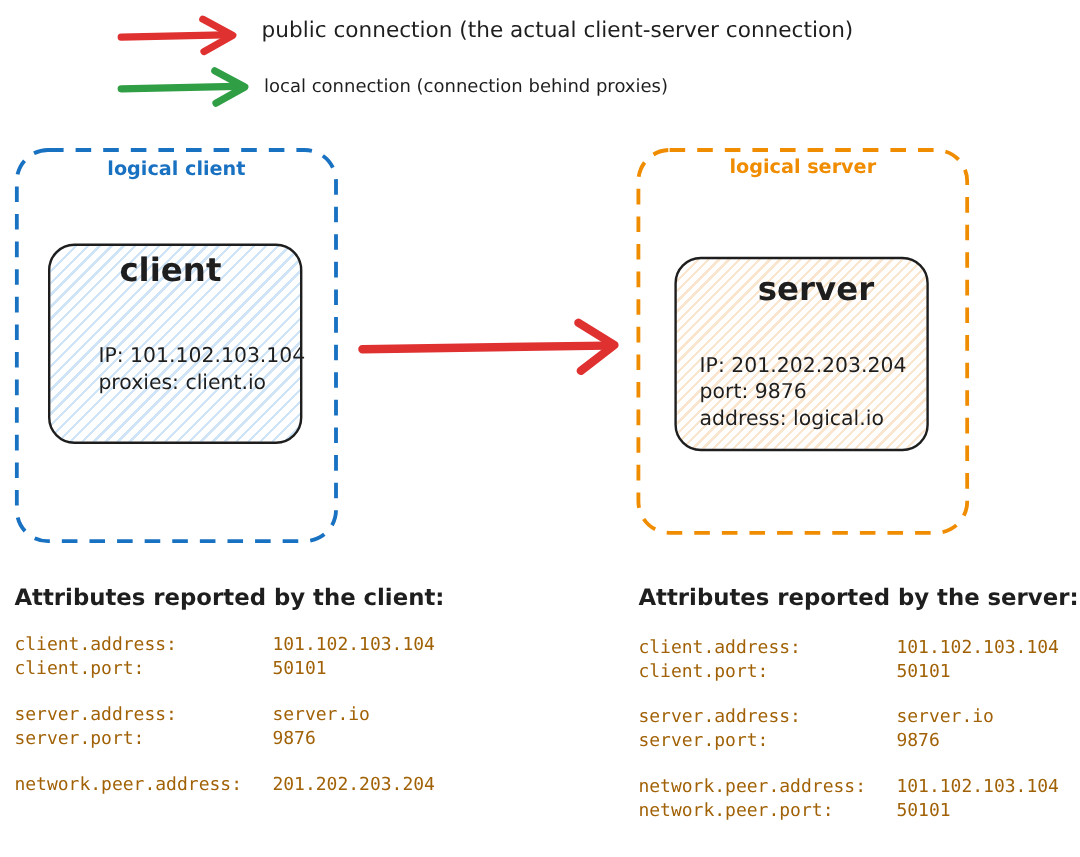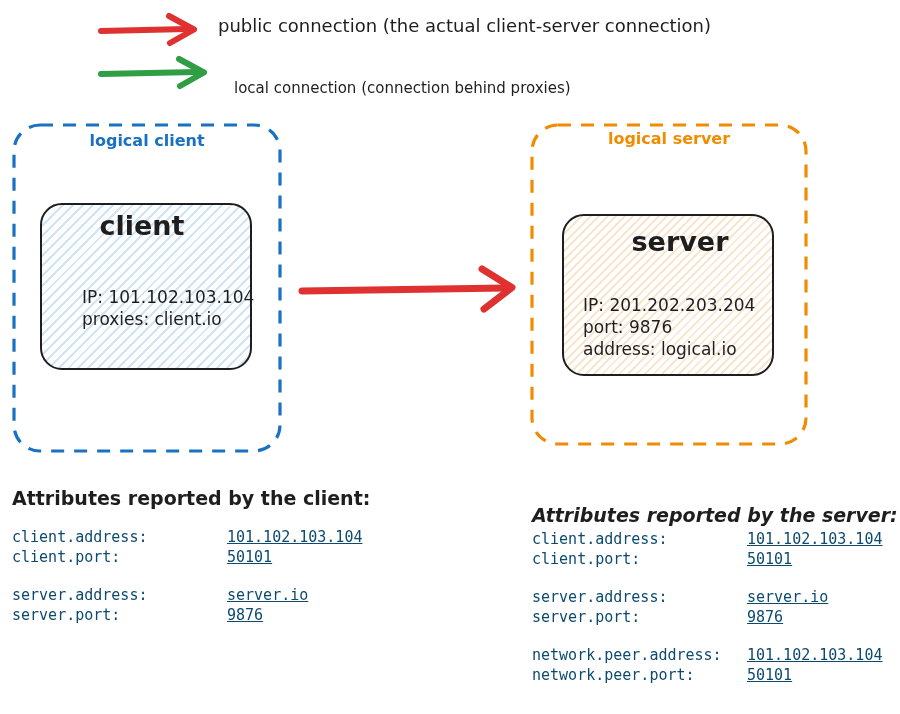--- a/index.html
+++ b/index.html
@@ -8,21 +8,21 @@
     position: relative;
     background: #ffffff;
     color: #1e1e1e;
     font-family: "DejaVu Sans", sans-serif;
     overflow: hidden;
   }
   .abs { position: absolute; }
 
   
   .legend-label-public { left: 218px; top: 15px; font-size: 18px; white-space: nowrap; }
-  .legend-label-local  { left: 234px; top: 63px; font-size: 15px; white-space: nowrap; margin-top: 16px; }
+  .legend-label-local  { left: 220px; top: 63px; font-size: 15px; white-space: nowrap; }
 
   
   .logical-label { text-align: center; font-weight: bold; }
   .logical-client-label { left: 12px;  top: 131px; width: 270px; font-size: 16px; color: #1971c2; }
   .logical-server-label { left: 530px; top: 129px; width: 278px; font-size: 16px; color: #f08c00; }
 
   
   .node {
     position: absolute;
     border: 2px solid #1e1e1e;
@@ -39,28 +39,27 @@
   .node-title { position: absolute; text-align: center; font-size: 27px; font-weight: bold; }
   .node-title-client { left: 40px;  top: 210px; width: 204px; }
   .node-title-server { left: 562px; top: 226px; width: 236px; }
   .node-details { position: absolute; font-size: 17px; line-height: 22px; white-space: nowrap; }
   .node-details-client { left: 82px;  top: 286px; }
   .node-details-server { left: 583px; top: 294px; }
 
   
   .attrs-heading { position: absolute; font-size: 19px; font-weight: bold; white-space: nowrap; }
   .attrs-heading-client { left: 12px;  top: 487px; }
-  .attrs-heading-server { left: 532px; top: 504px; font-style: italic; }
+  .attrs-heading-server { left: 532px; top: 487px; }
   .attrs-body {
     position: absolute;
     font-family: "DejaVu Sans Mono", monospace;
     font-size: 15px;
     line-height: 19.5px;
-    color: #0c4a6e;
-    text-decoration: underline;
+    color: #a16207;
   }
   .attrs-body-client { left: 12px;  top: 528px; }
   .attrs-body-server { left: 532px; top: 530px; }
   .attr-group { margin-bottom: 19px; }
   .attr-group:last-child { margin-bottom: 0; }
   .attr-row { white-space: nowrap; }
   .attr-key { display: inline-block; width: 215px; }
 </style>
 </head>
 <body>
@@ -125,20 +124,23 @@
   </div>
   <div class="attr-group">
     <div class="attr-row">
       <span class="attr-key">server.address:</span><span class="attr-value">server.io</span>
     </div>
     <div class="attr-row">
       <span class="attr-key">server.port:</span><span class="attr-value">9876</span>
     </div>
   </div>
   <div class="attr-group">
+    <div class="attr-row">
+      <span class="attr-key">network.peer.address:</span><span class="attr-value">201.202.203.204</span>
+    </div>
   </div>
 </div>
 
 <div class="attrs-heading attrs-heading-server">Attributes reported by the server:</div>
 <div class="attrs-body attrs-body-server">
   <div class="attr-group">
     <div class="attr-row">
       <span class="attr-key">client.address:</span><span class="attr-value">101.102.103.104</span>
     </div>
     <div class="attr-row">

